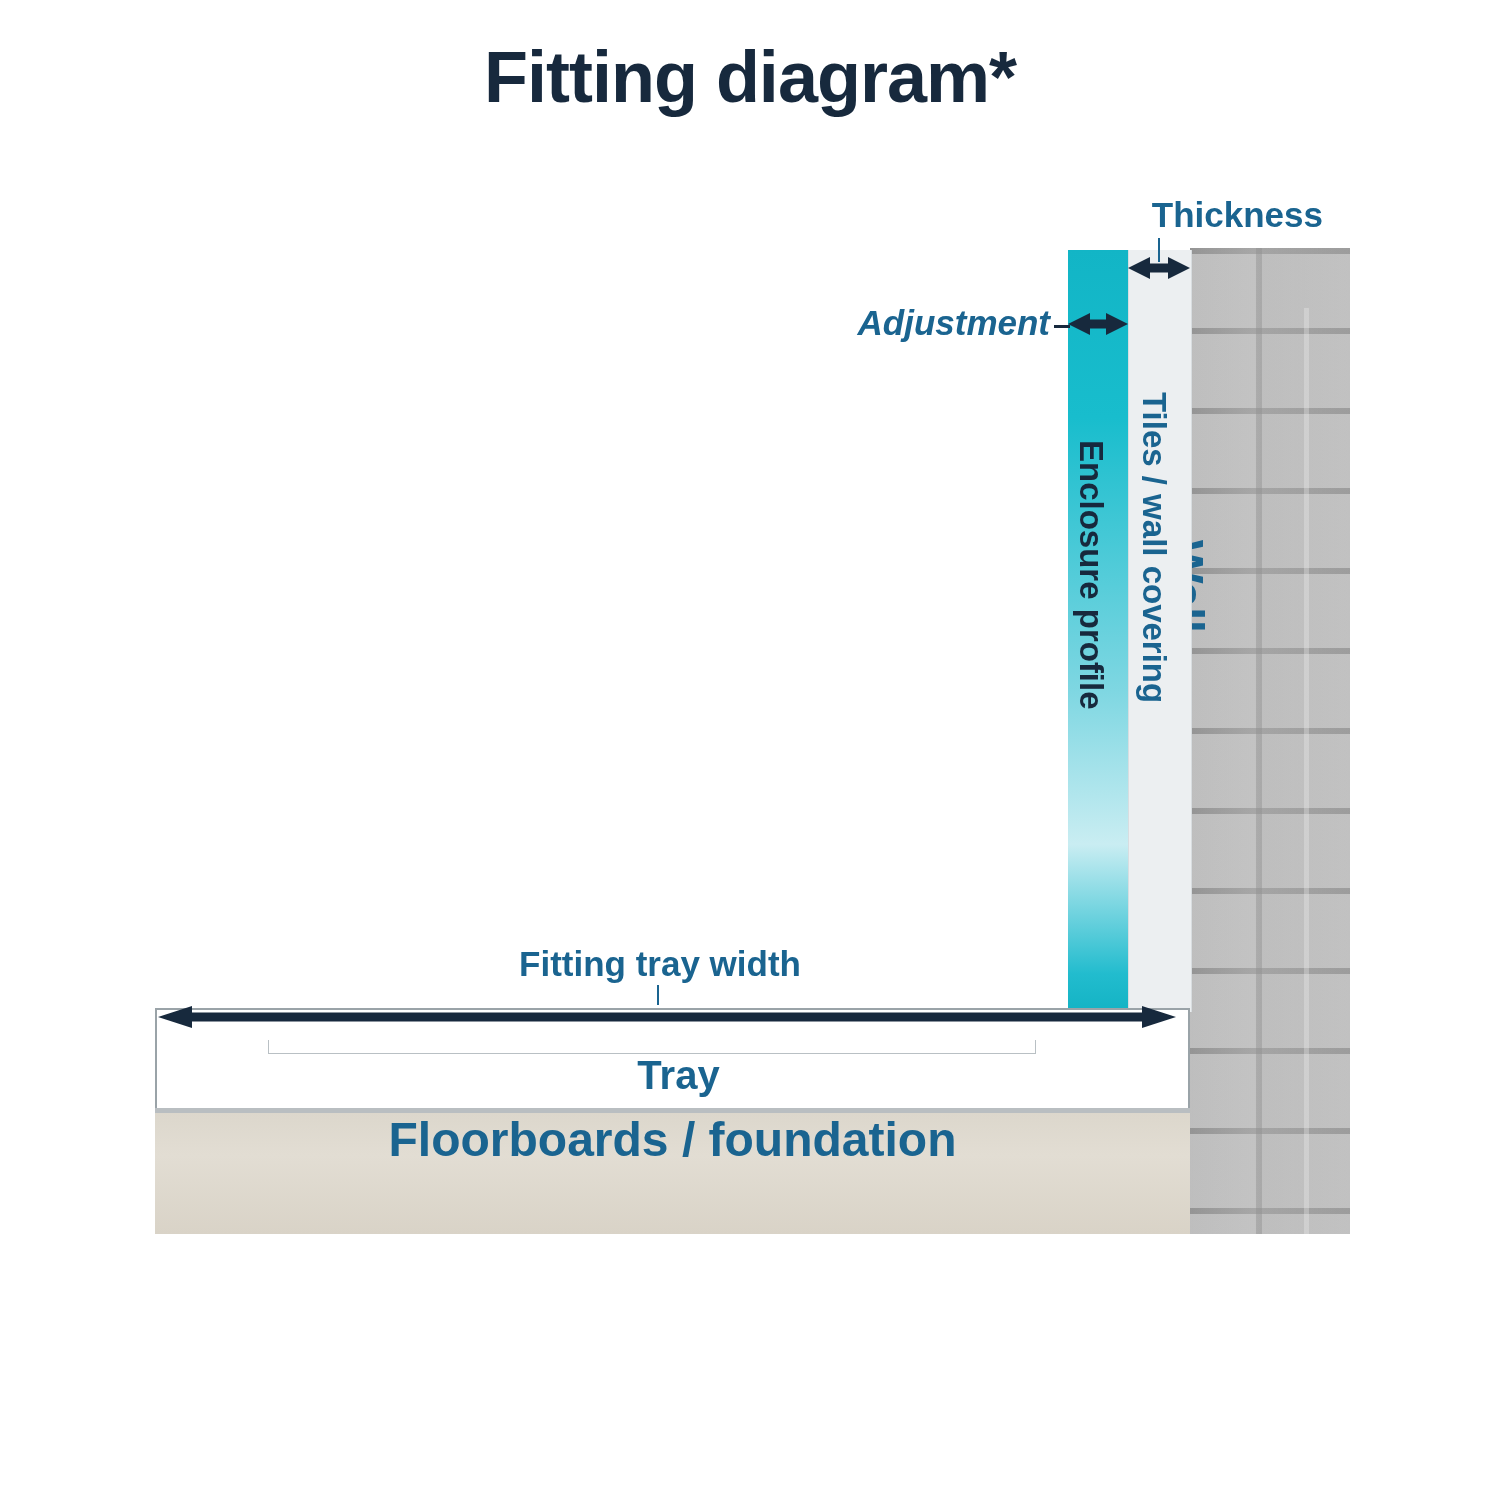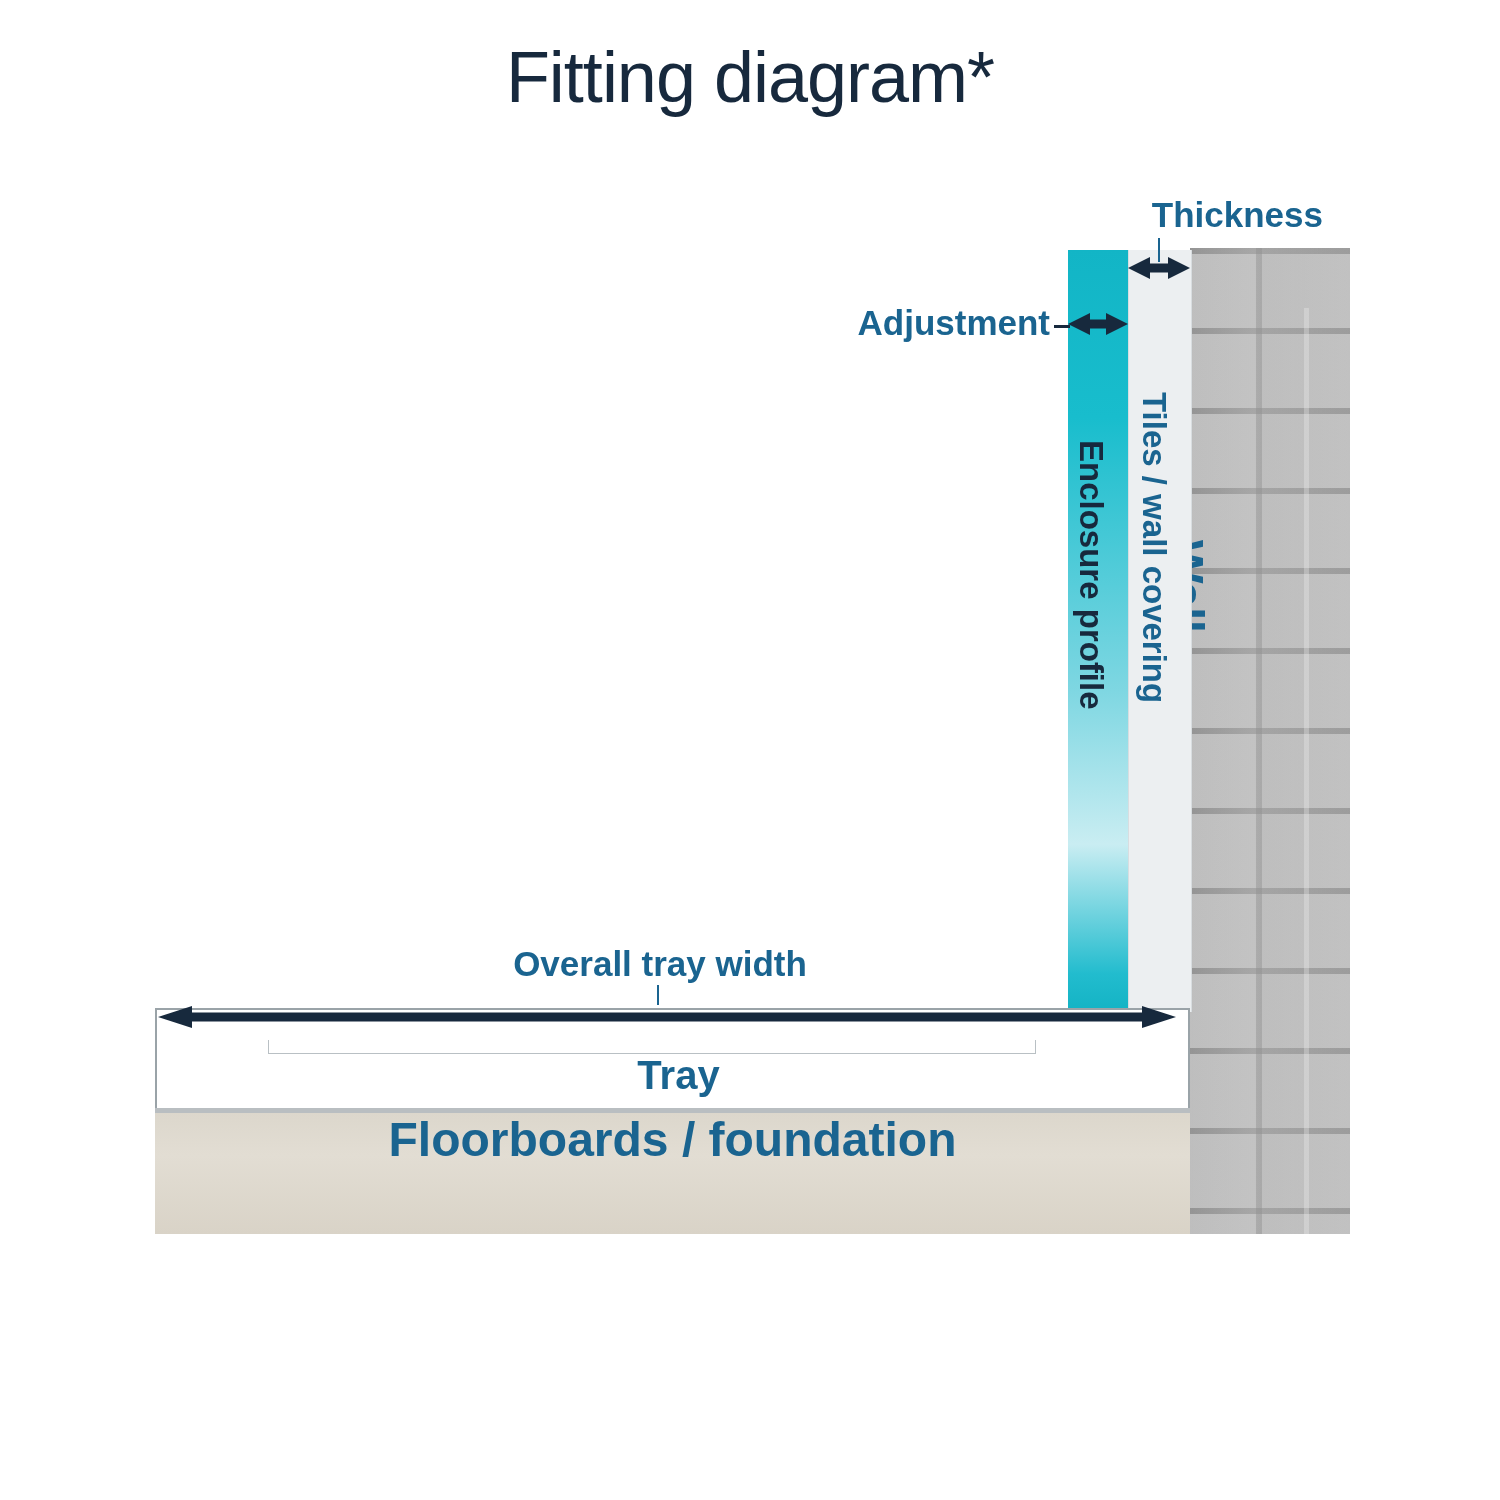--- a/index.html
+++ b/index.html
@@ -22,21 +22,21 @@
     height: 1500px;
   }
 
   .title {
     position: absolute;
     left: 0;
     top: 36px;
     width: 1500px;
     text-align: center;
     font-size: 72px;
-    font-weight: normal;
+    font-weight: bold;
     color: #17293d;
     letter-spacing: -1px;
   }
 
   
   .wall {
     position: absolute;
     left: 1190px;
     top: 248px;
     width: 160px;
@@ -250,20 +250,21 @@
 
   .adjustment-label {
     position: absolute;
     left: 760px;
     top: 303px;
     width: 290px;
     text-align: right;
     font-size: 35px;
     font-weight: bold;
     color: #1a6490;
+    font-style: italic;
   }
   .adjustment-dash {
     position: absolute;
     left: 1054px;
     top: 325px;
     width: 16px;
     height: 3px;
     background: #17293d;
   }
   .adjustment-arrow {
@@ -308,21 +309,21 @@
   <div class="profile-label">Enclosure profile</div>
 
   <div class="tray"></div>
   <div class="tray-inner"></div>
   <div class="tray-label">Tray</div>
 
   <div class="floor-top"></div>
   <div class="floor"></div>
   <div class="floor-label">Floorboards / foundation</div>
 
-  <div class="overall-label">Overall tray width</div>
+  <div class="overall-label">Fitting tray width</div>
   <div class="overall-tick"></div>
   <svg class="overall-arrow" viewBox="0 0 1018 22" preserveAspectRatio="none">
     <line x1="26" y1="11" x2="992" y2="11" stroke="#17293d" stroke-width="9"></line>
     <polygon points="0,11 34,0 34,22" fill="#17293d"></polygon>
     <polygon points="1018,11 984,0 984,22" fill="#17293d"></polygon>
   </svg>
 
   <div class="thickness-label">Thickness</div>
   <div class="thickness-tick"></div>
   <svg class="thickness-arrow" viewBox="0 0 62 22" preserveAspectRatio="none">

